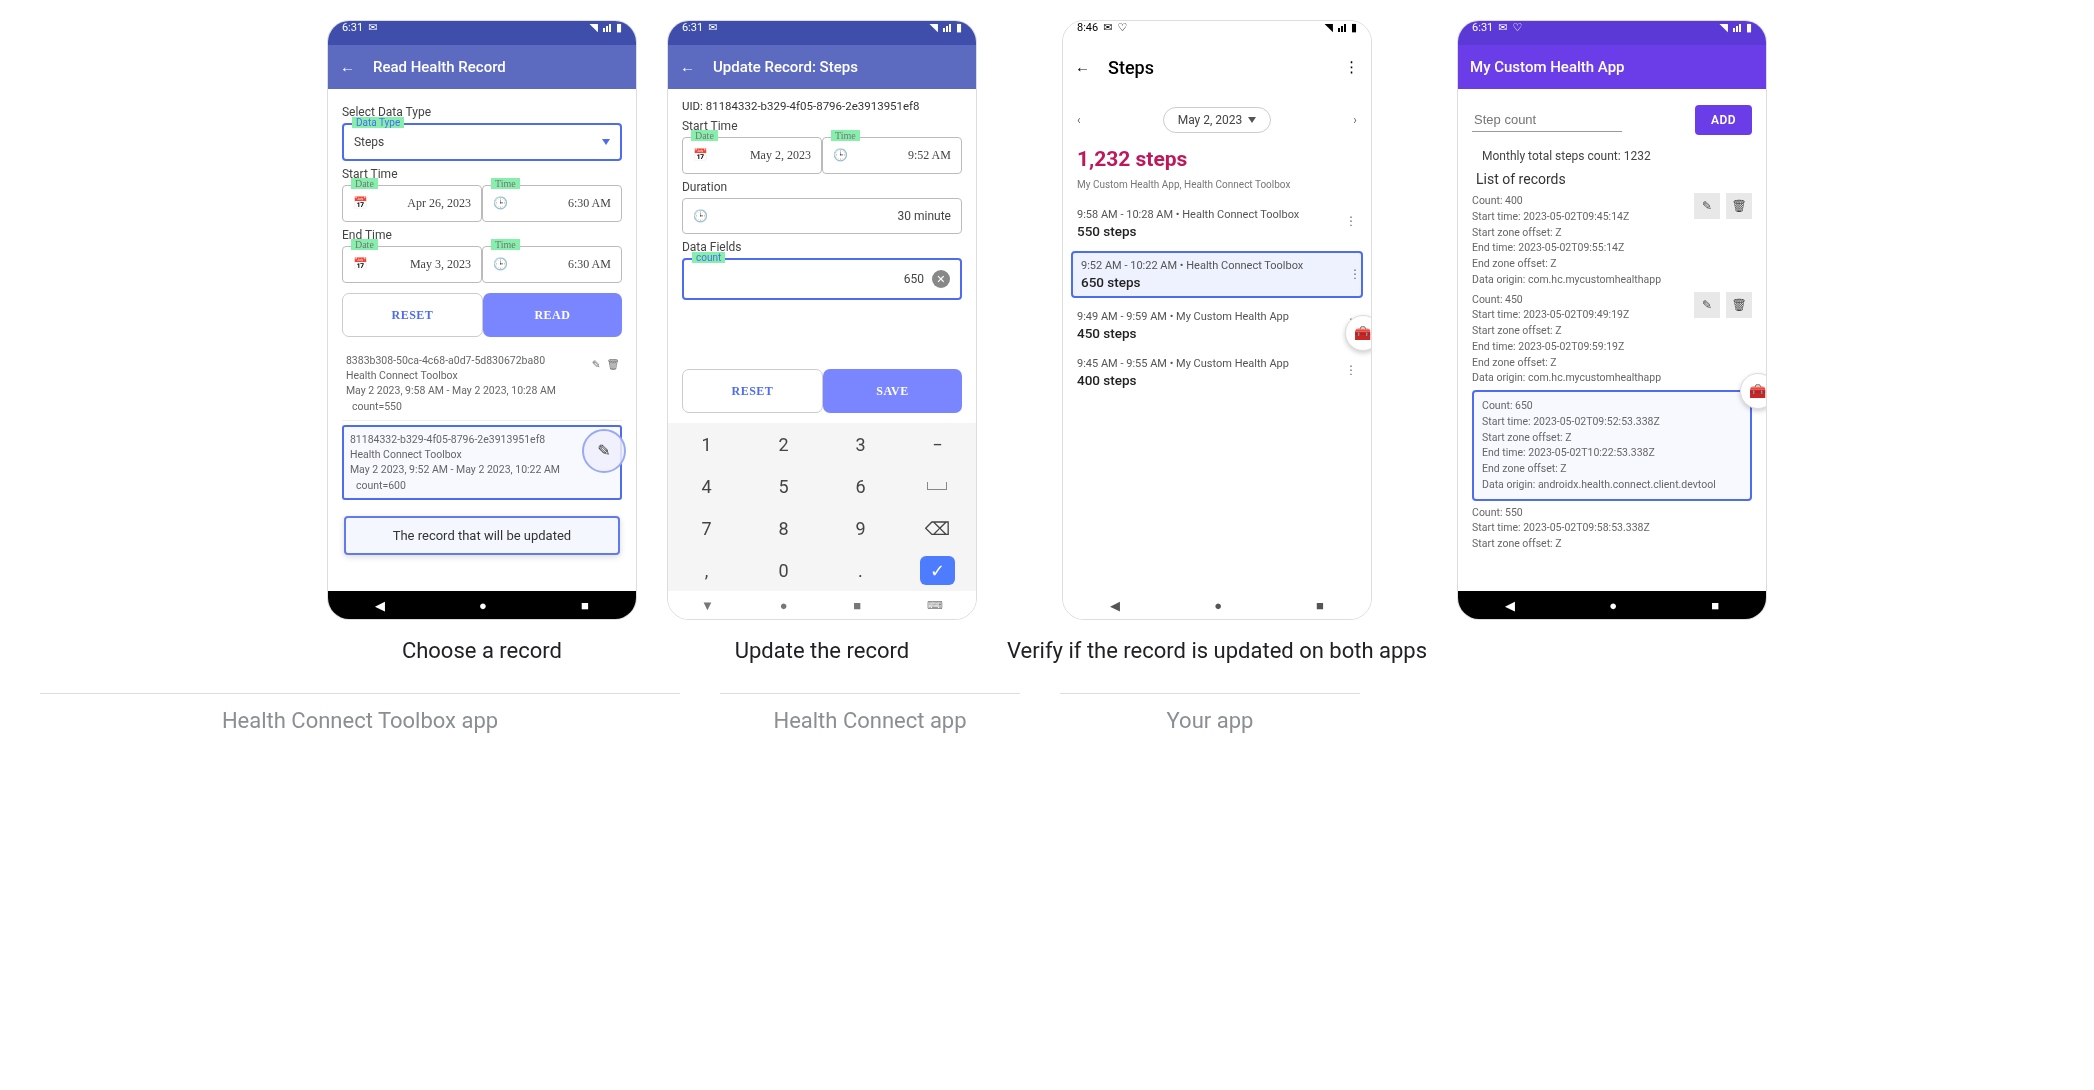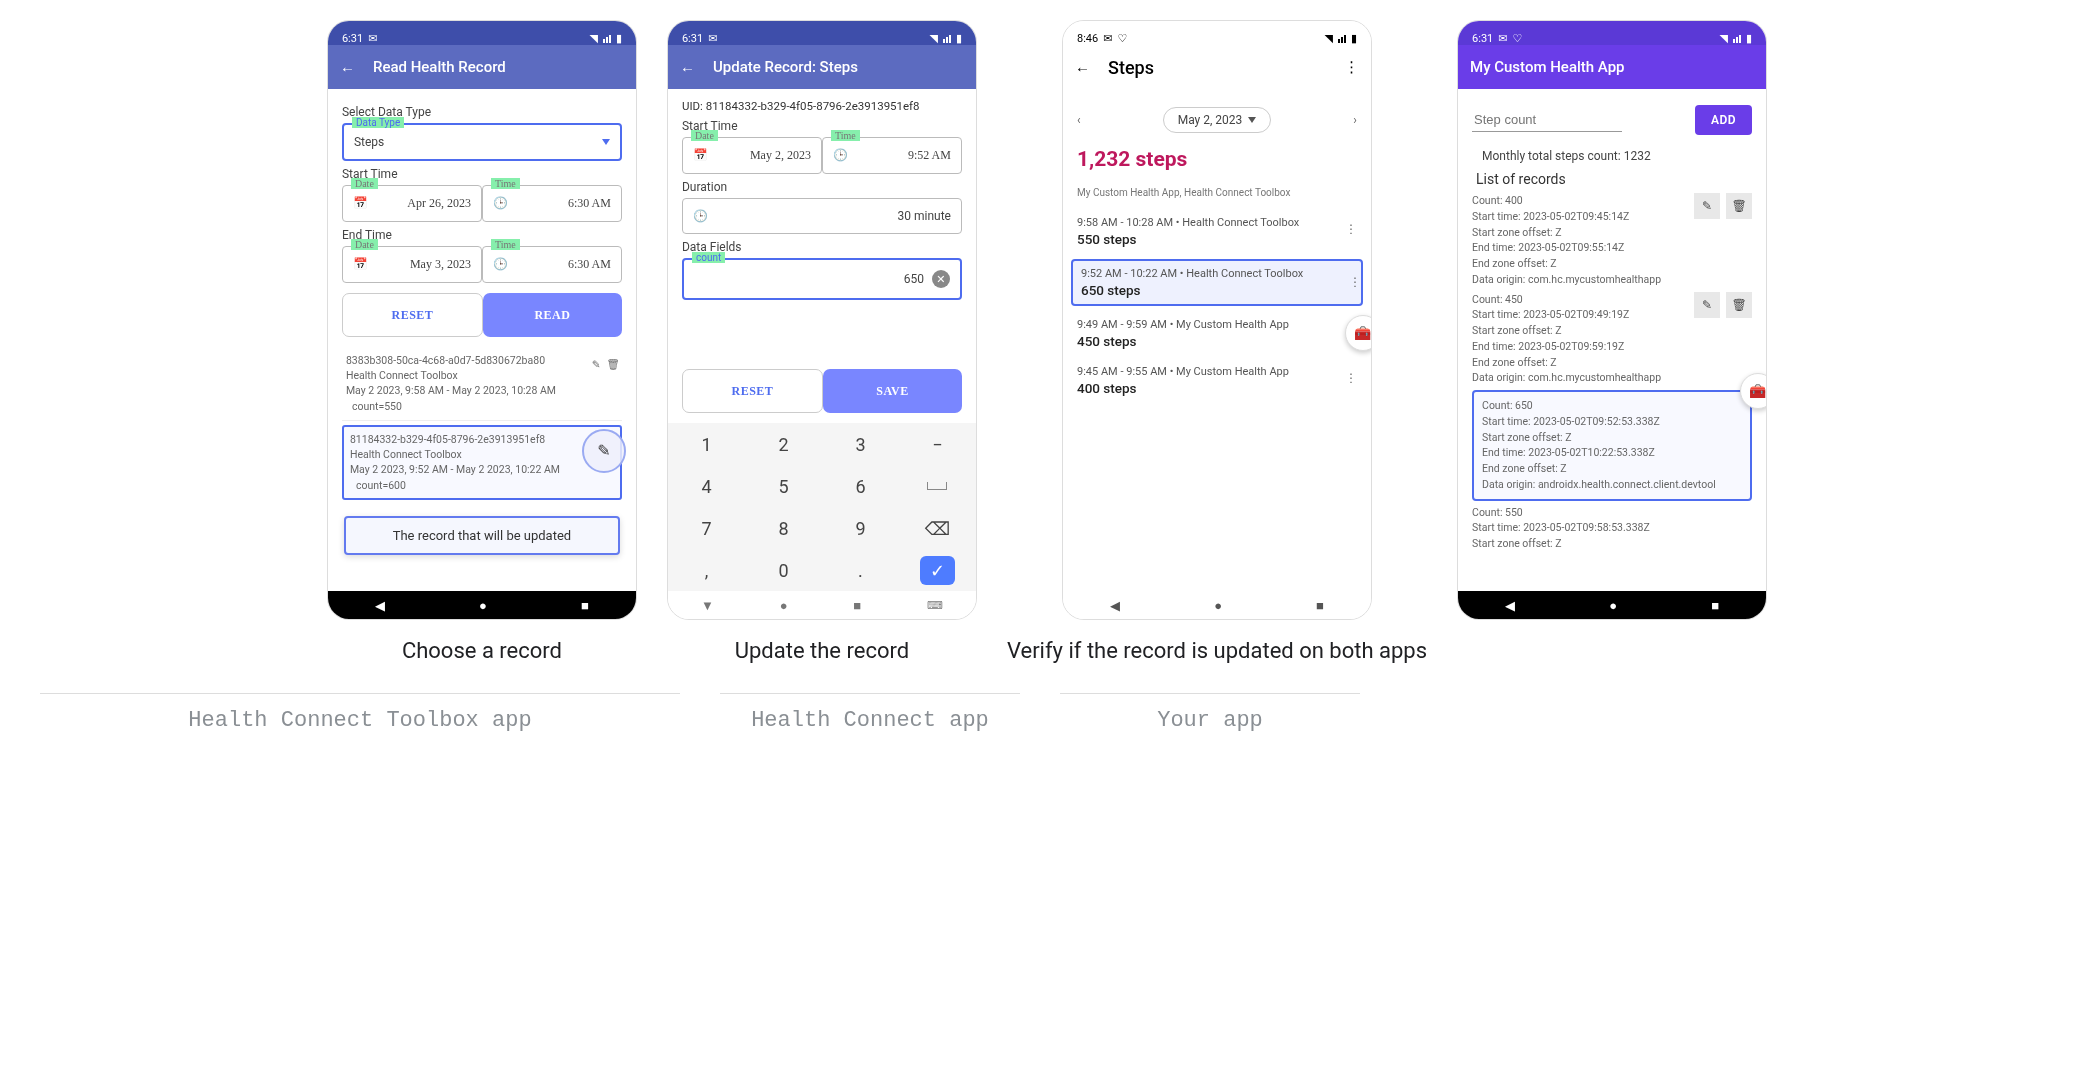--- a/index.html
+++ b/index.html
@@ -19,21 +19,21 @@
     border-radius: 22px;
     overflow: hidden;
     position: relative;
     background: #fff;
     display: flex;
     flex-direction: column;
   }
   .status-bar {
     height: 24px;
     display: flex;
-    align-items: flex-end;
+    align-items: flex-start;
     justify-content: space-between;
     padding: 0 14px;
     font-size: 11px;
     color: #fff;
     background: #3f51b5;
   }
   .status-bar.white-bg { background:#fff; color:#000; }
   .status-bar.purple-bg { background:#5b39d6; }
   .status-left, .status-right { display:flex; align-items:center; gap:5px; }
   .app-bar {
@@ -337,21 +337,21 @@
       <div class="content" style="position:relative;">
         <div style="display:flex;align-items:center;justify-content:space-between;margin:8px 0 14px 0;">
           <span style="color:#666;">‹</span>
           <div class="hc-date-pill">
             <span>May 2, 2023</span>
             <span class="triangle" style="color:#555;"></span>
           </div>
           <span style="color:#666;">›</span>
         </div>
         <div style="font-size:21px;font-weight:700;color:#be185d;">1,232 steps</div>
-        <div style="font-size:10px;color:#777;margin-top:16px;margin-bottom:10px;">My Custom Health App, Health Connect Toolbox</div>
+        <div style="font-size:10px;color:#777;margin-top:8px;margin-bottom:10px;">My Custom Health App, Health Connect Toolbox</div>
         <div id="hc-entries">
             <div class="hc-entry">
               <div class="t">9:58 AM - 10:28 AM • Health Connect Toolbox</div>
               <div class="v">550 steps</div>
               <div class="dots">⋮</div>
             </div>
             <div class="hc-entry hc-sel">
               <div class="t">9:52 AM - 10:22 AM • Health Connect Toolbox</div>
               <div class="v">650 steps</div>
               <div class="dots">⋮</div>
@@ -463,21 +463,21 @@
         <span>◀</span>
         <span>●</span>
         <span>■</span>
       </div>
     </div>
 
   </div>
 
 </div>
 
-<div style="display:flex; margin-top:10px;font-family:Liberation Mono, monospace;">
+<div style="display:flex; margin-top:10px;">
   <div style="flex:0 0 680px;">
     <div class="divider-top"></div>
     <div class="section-label">Health Connect Toolbox  app</div>
   </div>
   <div style="flex:0 0 340px;">
     <div class="divider-top"></div>
     <div class="section-label">Health Connect app</div>
   </div>
   <div style="flex:0 0 340px;">
     <div class="divider-top"></div>

